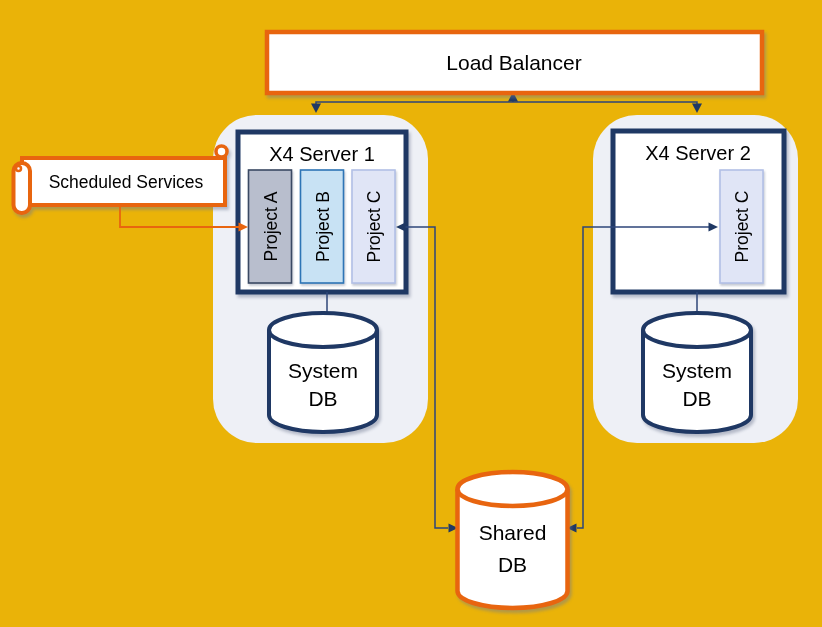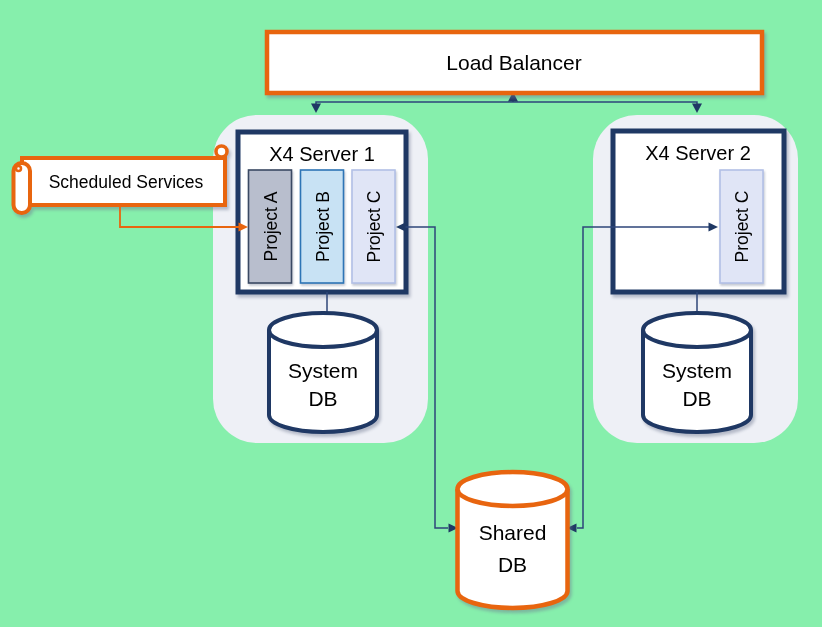--- a/index.html
+++ b/index.html
@@ -1,17 +1,17 @@
 <!DOCTYPE html>
 <html><head>
 <meta charset="utf-8">
 <style>
   html,body { margin:0; padding:0; background:#ffffff; }
   .canvas {
-    position:relative; width:822px; height:627px; background:#86efac;
+    position:relative; width:822px; height:627px; background:#eab308;
     font-family:"Liberation Sans", sans-serif;
   }
   svg { display:block; }
   .shadow   { filter: drop-shadow(2.5px 3px 1.5px rgba(110,120,145,.45)); }
   .shadow-s { filter: drop-shadow(1.5px 2px 1px rgba(110,120,145,.40)); }
   text { fill:#000000; }
   .t-lb      { font-size:21px; }
   .t-server  { font-size:20px; }
   .t-proj    { font-size:17.5px; }
   .t-db      { font-size:21px; }

